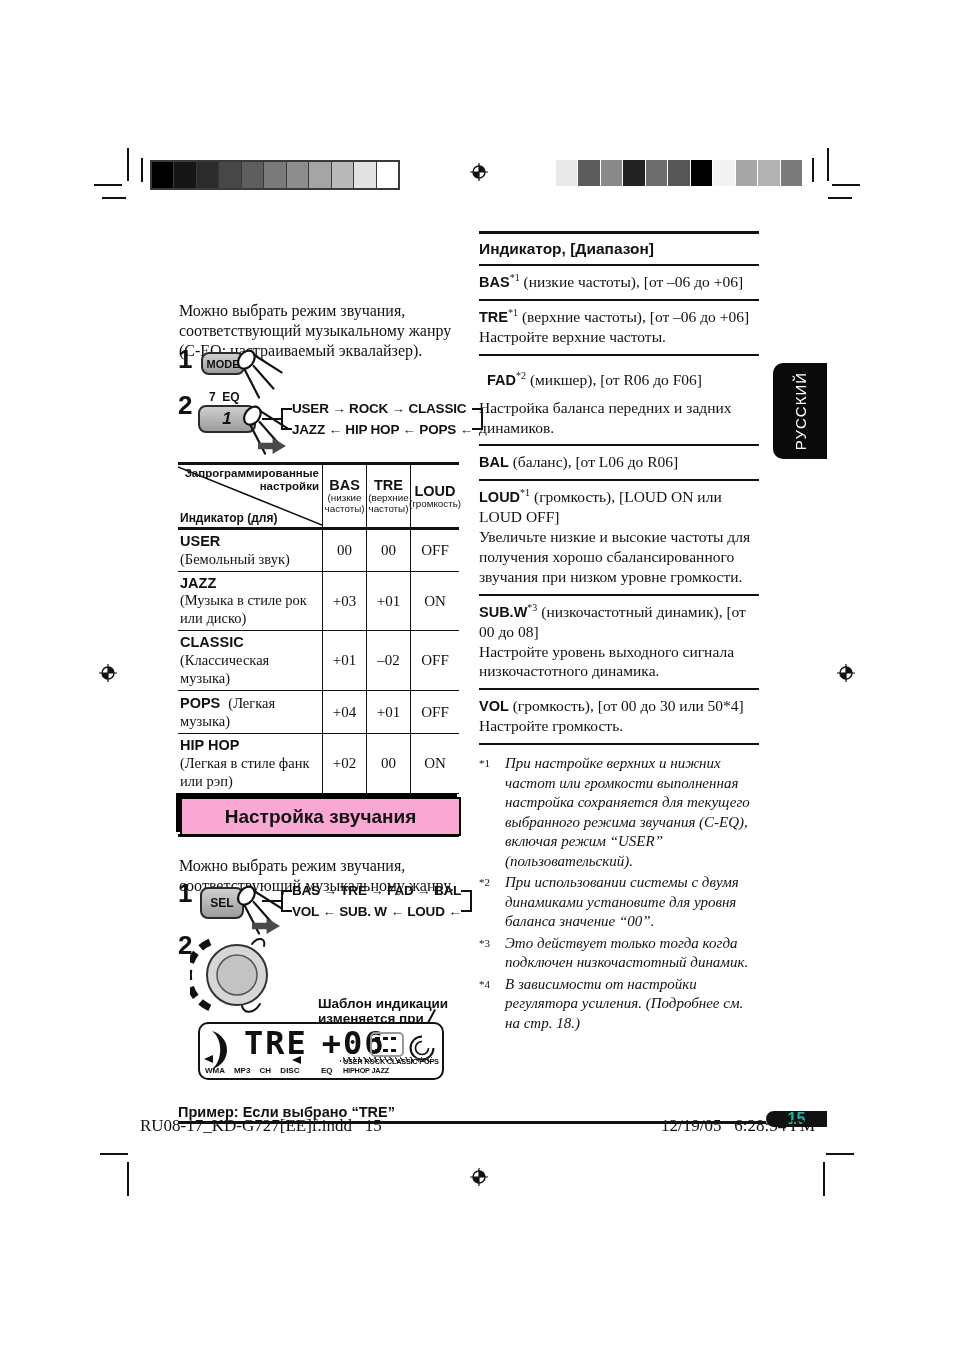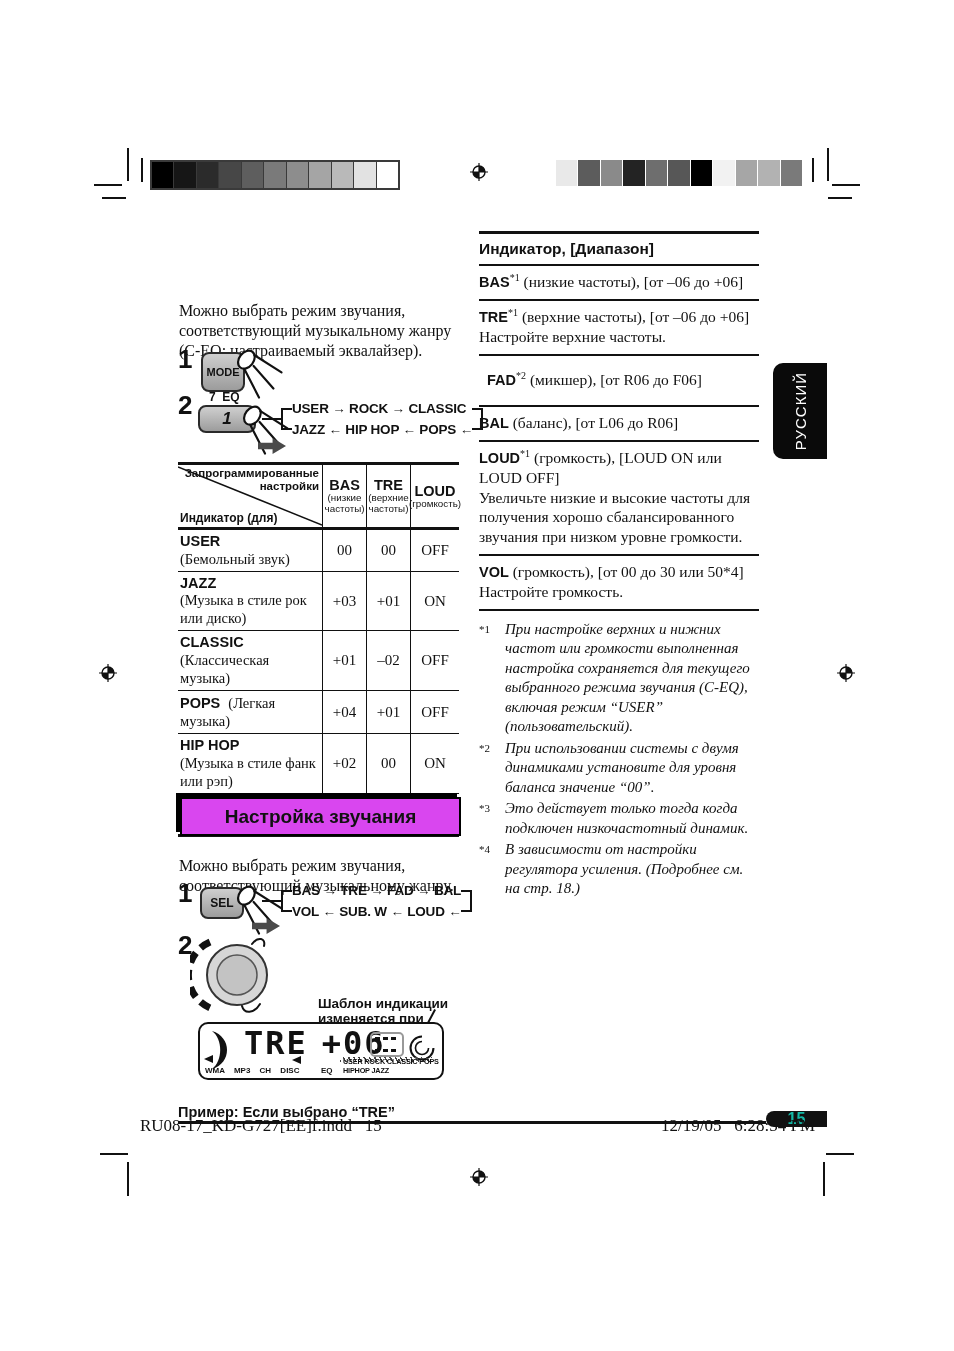--- a/index.html
+++ b/index.html
@@ -60,21 +60,21 @@
   .colhead{border-left:1.5px solid #111;display:flex;flex-direction:column;align-items:center;
            justify-content:center;text-align:center;}
   .colhead b{font-family:"Liberation Sans",sans-serif;font-size:14.5px;}
   .colhead i{font-family:"Liberation Sans",sans-serif;font-style:normal;font-size:9.8px;line-height:1.1;}
   .rname b{display:block;font-family:"Liberation Sans",sans-serif;font-size:14.5px;line-height:1.15;}
   .rname span{font-size:14.5px;line-height:1.15;}
   .rname.inline b{display:inline;}
   .rname.inline span{margin-left:4px;}
 
   
-  .sec2-box{position:absolute;left:180px;top:797px;width:277px;height:35px;background:#d946ef;
+  .sec2-box{position:absolute;left:180px;top:797px;width:277px;height:35px;background:#f9a8d4;
             border:2px solid #000;box-shadow:-4px -4px 0 0 #000;display:flex;align-items:center;
             justify-content:center;font-family:"Liberation Sans",sans-serif;font-weight:bold;font-size:19px;}
   .callout{position:absolute;left:318px;top:982px;width:155px;font-family:"Liberation Sans",sans-serif;
            font-weight:bold;font-size:13.5px;line-height:1.18;}
   .leader{position:absolute;left:428px;top:1008px;width:2px;height:26px;background:#111;
           transform:rotate(28deg);}
   .display{position:absolute;left:198px;top:1022px;width:246px;height:58px;border:2.5px solid #111;
            border-radius:10px;background:#fff;box-sizing:border-box;}
   .disp-val{position:absolute;left:44px;top:0px;font-family:"DejaVu Sans Mono",monospace;
             font-weight:bold;font-size:32px;letter-spacing:2px;display:flex;gap:14px;}
@@ -186,21 +186,21 @@
       <use href="#regmark-sym"></use>
     </svg>
   <svg class="regmark" style="left:469px;top:1167px">
       <use href="#regmark-sym"></use>
     </svg>
 
 
   <p class="intro">Можно выбрать режим звучания, соответствующий музыкальному жанру (C-EQ: настраиваемый эквалайзер).</p>
 
   <span class="step-num" style="left:178px;top:344px">1</span>
-  <div class="btn" style="left:201px;top:352px;width:44px;height:40px;font-size:11px">MODE</div>
+  <div class="btn" style="left:201px;top:352px;width:44px;height:23px;font-size:11px">MODE</div>
   <svg class="finger" style="left:232px;top:348px">
       <use href="#finger-sym"></use>
     </svg>
 
   <span class="step-num" style="left:178px;top:390px">2</span>
   <span class="btn-top-label" style="left:209px;top:390px">7  EQ</span>
   <div class="btn" style="left:198px;top:405px;width:58px;height:28px;font-size:17px;font-style:italic">1</div>
   <svg class="finger" style="left:238px;top:404px">
       <use href="#finger-sym"></use>
     </svg>
@@ -269,21 +269,21 @@
         <b>POPS</b>
         <span>(Легкая музыка)</span>
       </div>
       <div class="tc vcell">+04</div>
       <div class="tc vcell">+01</div>
       <div class="tc vcell">OFF</div>
     </div>
     <div class="trow">
       <div class="tc rname">
         <b>HIP HOP</b>
-        <span>(Музыка в стиле фанк или рэп)</span>
+        <span>(Легкая в стиле фанк или рэп)</span>
       </div>
       <div class="tc vcell">+02</div>
       <div class="tc vcell">00</div>
       <div class="tc vcell">ON</div>
     </div>
     <div class="trow">
       <div class="tc rname">
         <b>JAZZ</b>
         <span>(Джазовая музыка)</span>
       </div>
@@ -351,27 +351,32 @@
 
     <div class="entry">
       <p style="margin:0"><b>BAS</b><sup>*1</sup><span> (низкие частоты), [от –06 до +06]</span></p>
     </div>
     <div class="entry">
       <p style="margin:0"><b>TRE</b><sup>*1</sup><span> (верхние частоты), [от –06 до +06]</span></p>
       <p style="margin:0">Настройте верхние частоты.</p>
     </div>
     <div class="entry">
       <p style="margin:8px"><b>FAD</b><sup>*2</sup><span> (микшер), [от R06 до F06]</span></p>
+      <p style="margin:0">Настройка баланса передних и задних динамиков.</p>
     </div>
     <div class="entry">
       <p style="margin:0"><b>BAL</b><sup></sup><span> (баланс), [от L06 до R06]</span></p>
     </div>
     <div class="entry">
       <p style="margin:0"><b>LOUD</b><sup>*1</sup><span> (громкость), [LOUD ON или LOUD OFF]</span></p>
       <p style="margin:0">Увеличьте низкие и высокие частоты для получения хорошо сбалансированного звучания при низком уровне громкости.</p>
+    </div>
+    <div class="entry">
+      <p style="margin:0"><b>SUB.W</b><sup>*3</sup><span> (низкочастотный динамик), [от 00 до 08]</span></p>
+      <p style="margin:0">Настройте уровень выходного сигнала низкочастотного динамика.</p>
     </div>
     <div class="entry">
       <p style="margin:0"><b>VOL</b><sup></sup><span> (громкость), [от 00 до 30 или 50*4]</span></p>
       <p style="margin:0">Настройте громкость.</p>
     </div>
 
     <div class="footnotes">
       <div class="fnote">
         <span class="mk">*1</span>
         <span>При настройке верхних и нижних частот или громкости выполненная настройка сохраняется для текущего выбранного режима звучания (C-EQ), включая режим “USER” (пользовательский).</span>

